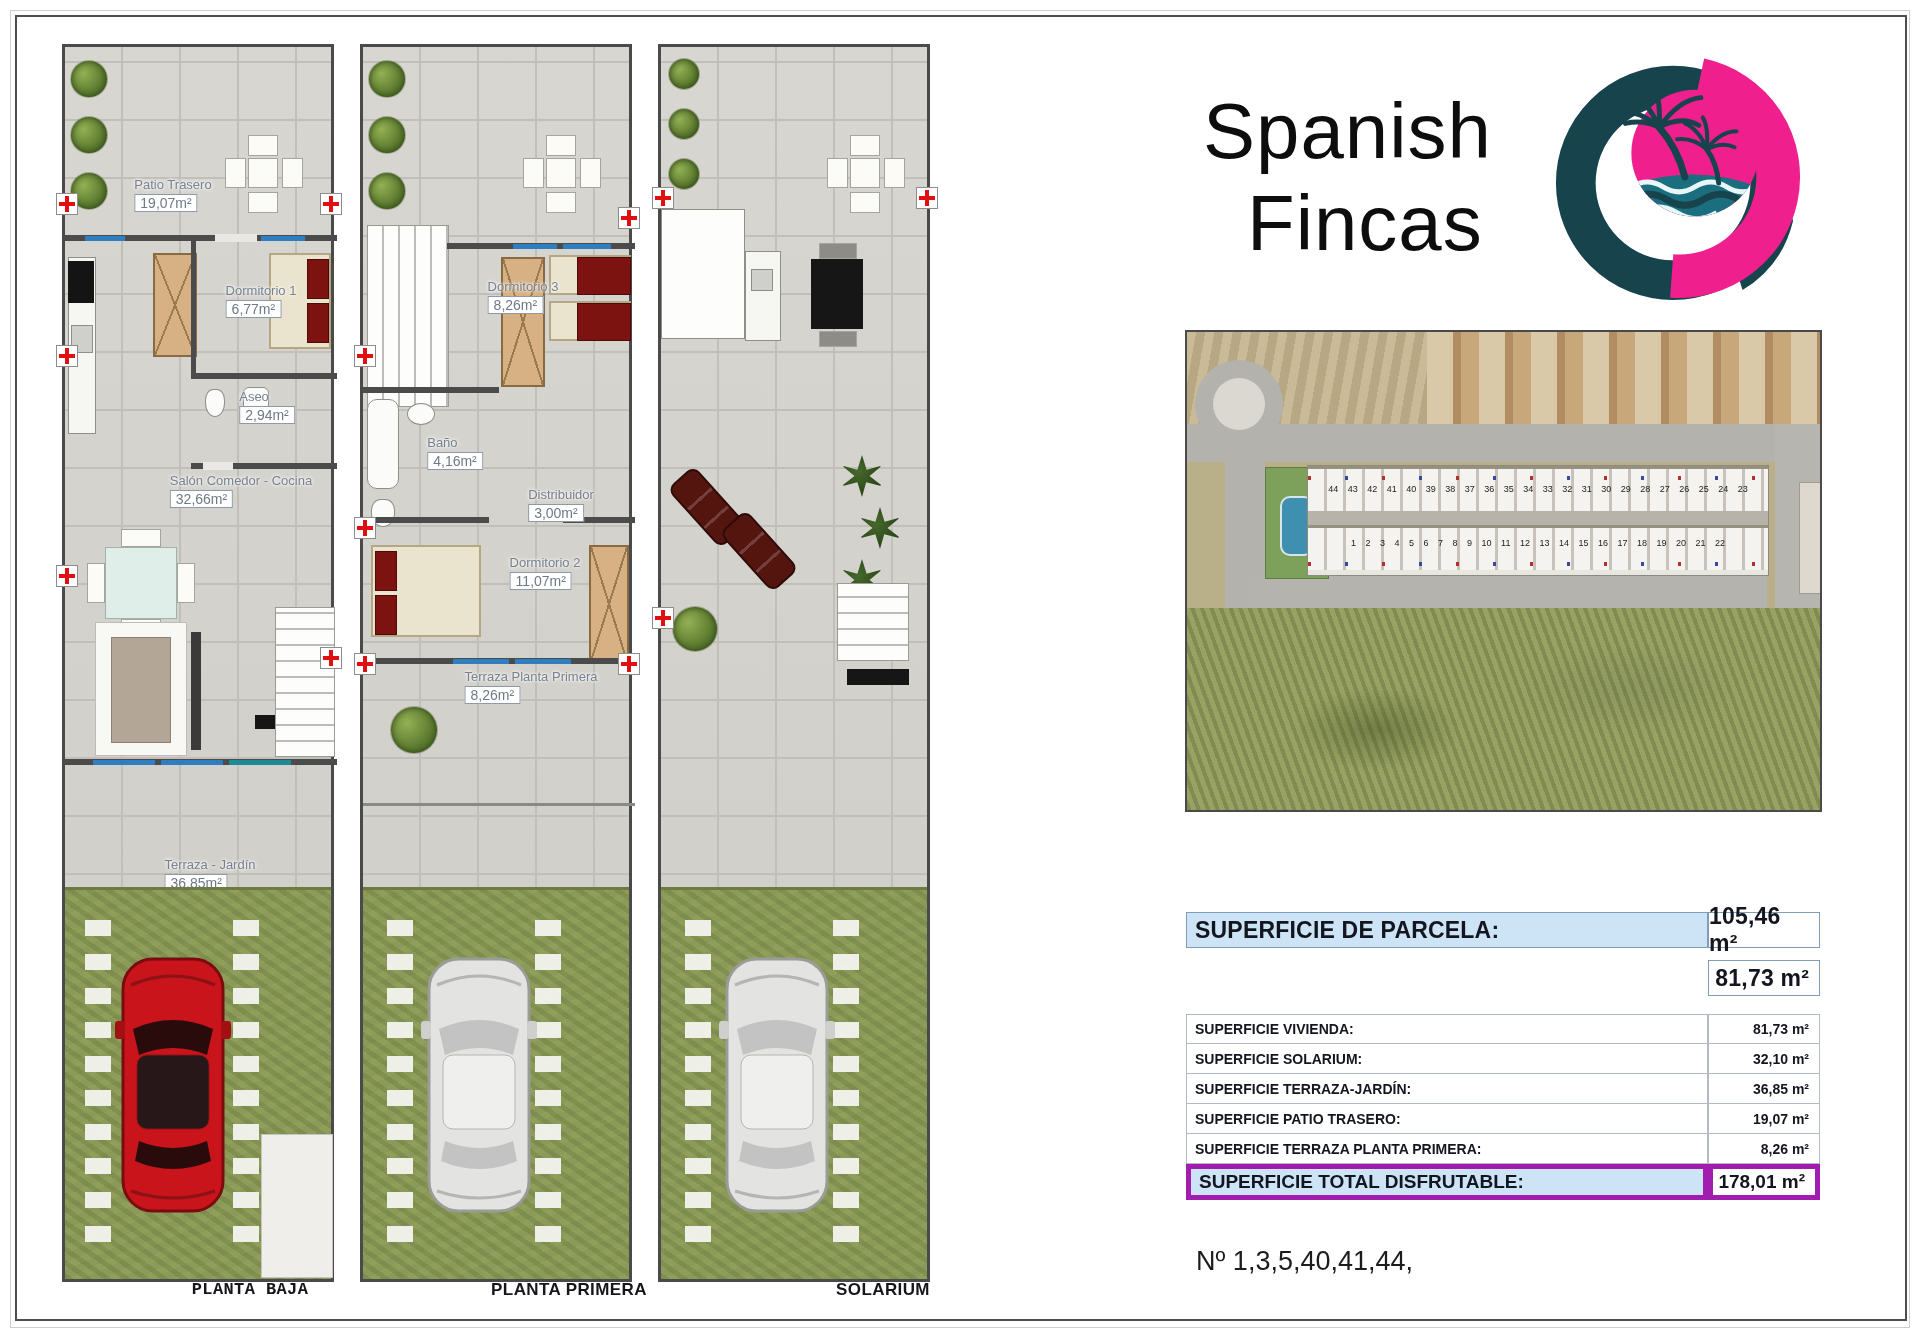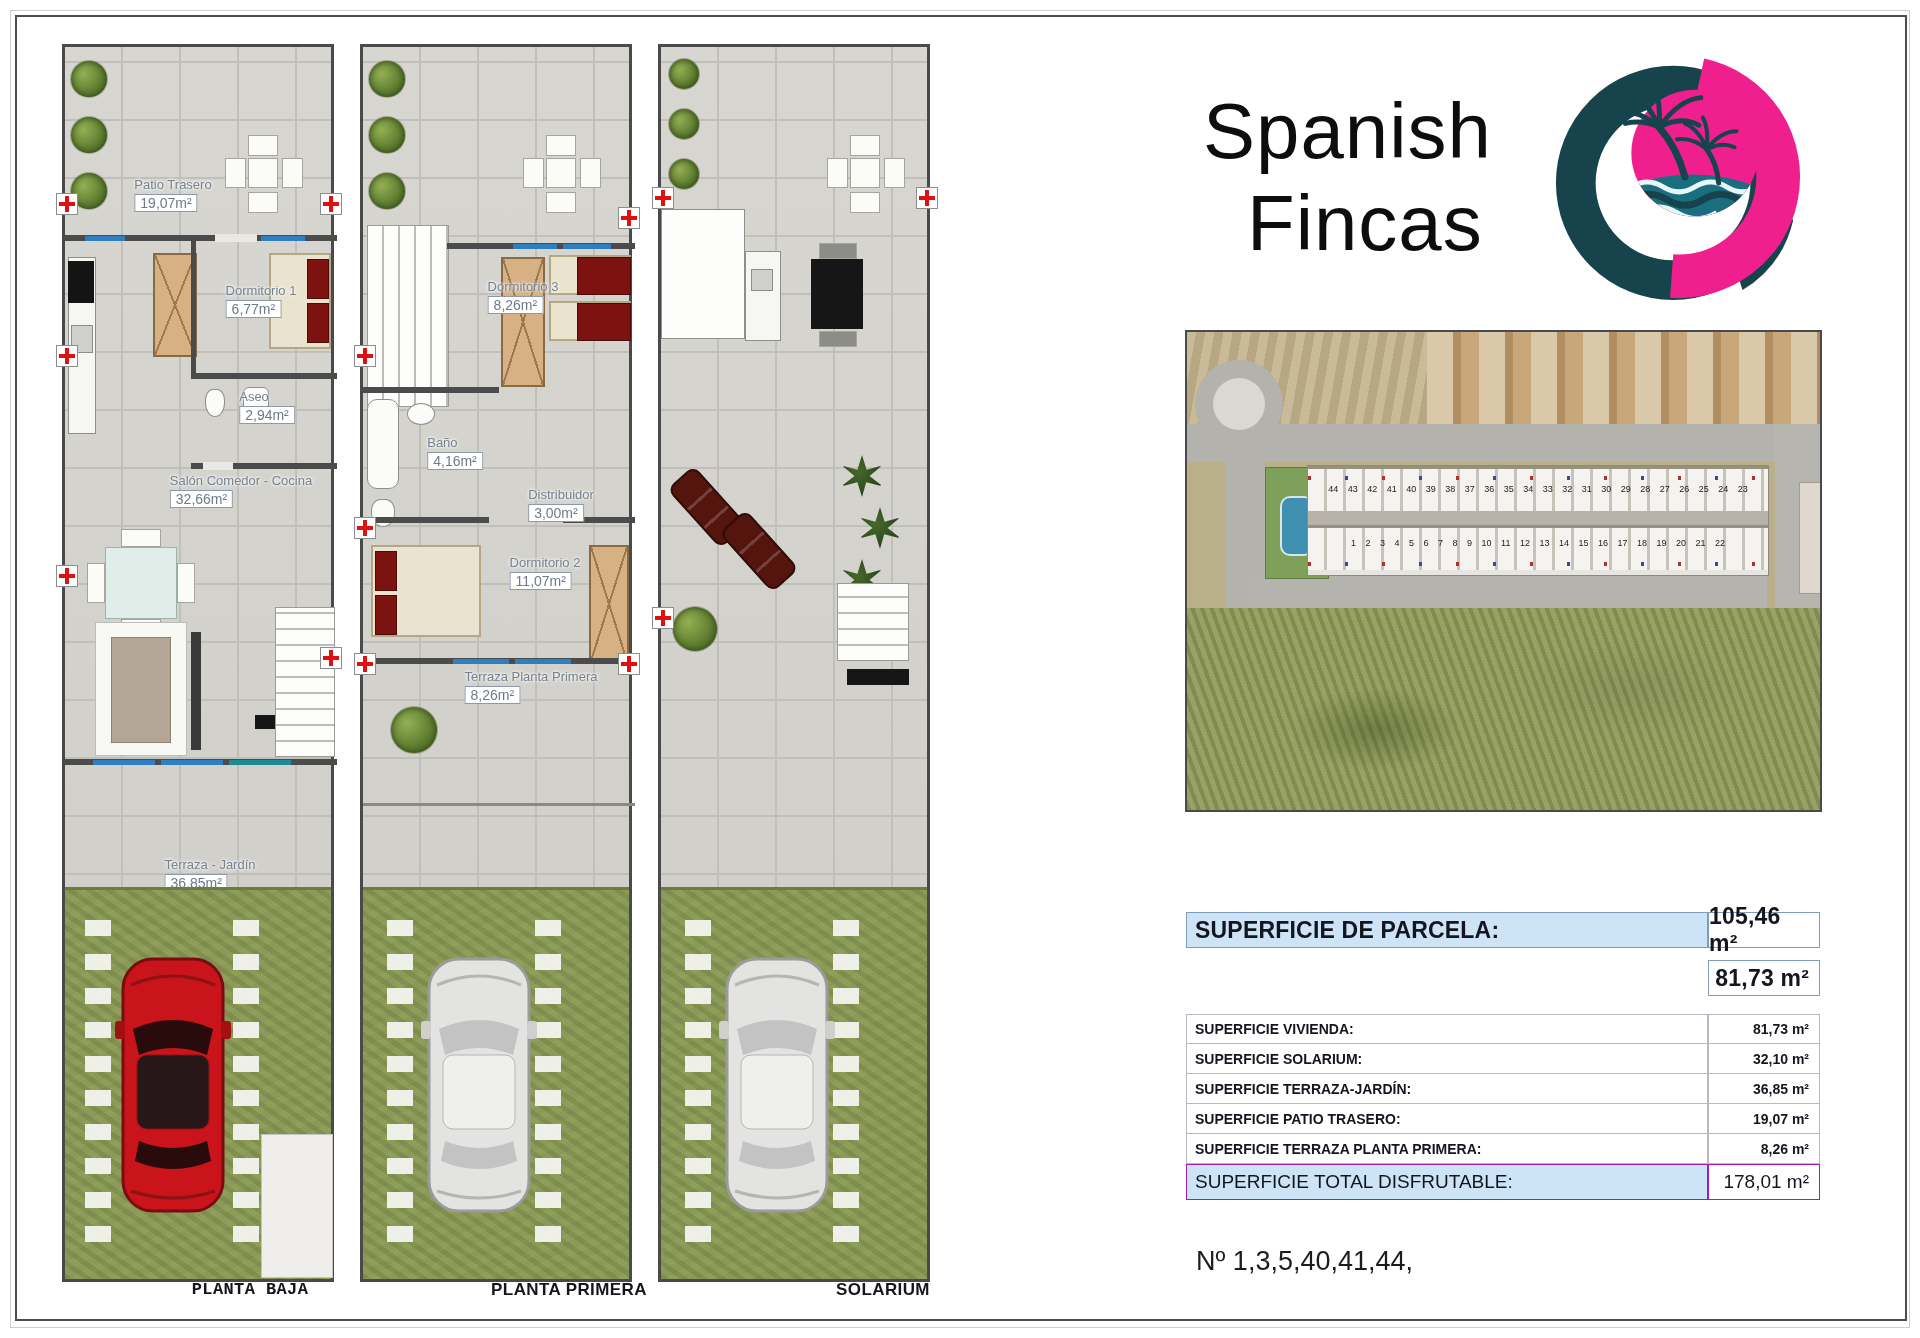--- a/index.html
+++ b/index.html
@@ -129,21 +129,21 @@
   
   .trow{position:absolute;left:1186px;width:634px;box-sizing:border-box;}
   .tcell{position:absolute;top:0;height:100%;box-sizing:border-box;display:flex;align-items:center;}
   .tlabel{left:0;width:522px;padding-left:8px;}
   .tvalue{left:522px;width:112px;justify-content:flex-end;padding-right:10px;}
   .big .tcell{border:1px solid #7f9db9;font-weight:bold;font-size:23px;color:#14161f;letter-spacing:.2px;}
   .big .tlabel{background:#cde3f6;}
   .big .tvalue{background:#fff;}
   .det .tcell{border:1px solid #b4bac1;border-top:none;font-weight:bold;font-size:14px;color:#14161f;background:#fff;}
   .det.first .tcell{border-top:1px solid #b4bac1;}
-  .tot .tcell{border:1px solid #a21caf;font-weight:normal;font-size:19px;color:#14161f;}
+  .tot .tcell{border:5px solid #a21caf;font-weight:bold;font-size:19px;color:#14161f;}
   .tot .tlabel{background:#cde3f6;}
   .tot .tvalue{background:#fff;}
 
   .footer-note{position:absolute;left:1196px;top:1246px;font-size:27px;color:#1c1c1c;}
 </style>
 </head>
 <body>
 
 <div class="frame-outer"></div>
 <div class="frame-inner"></div>

